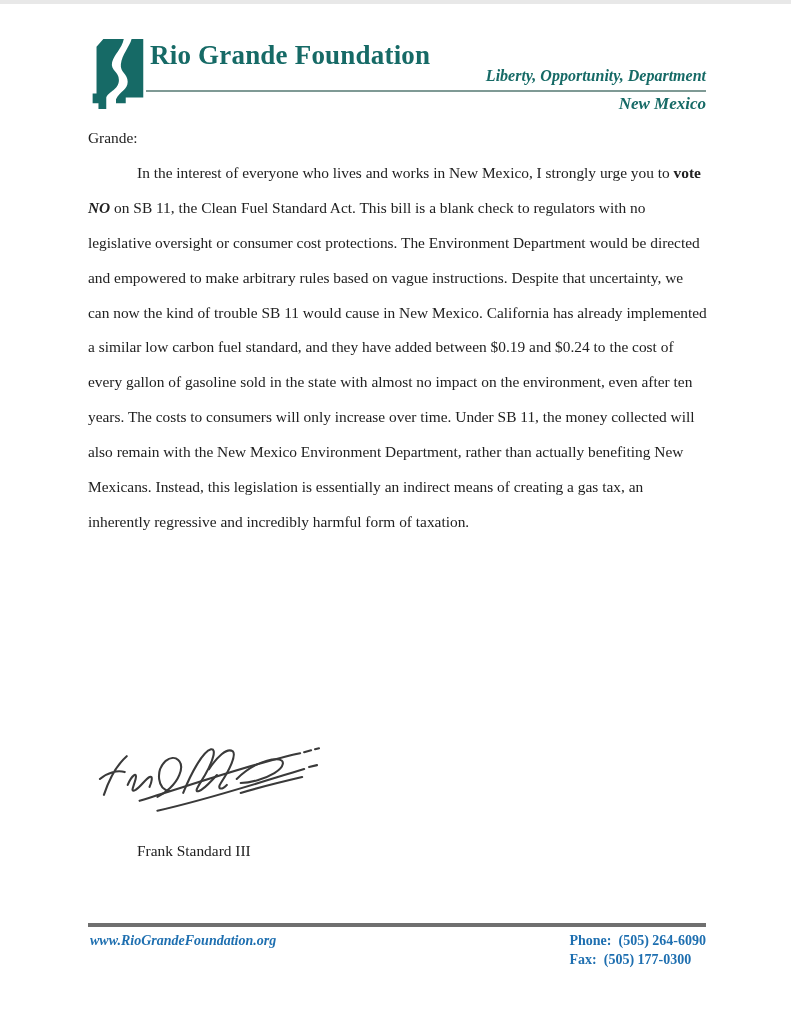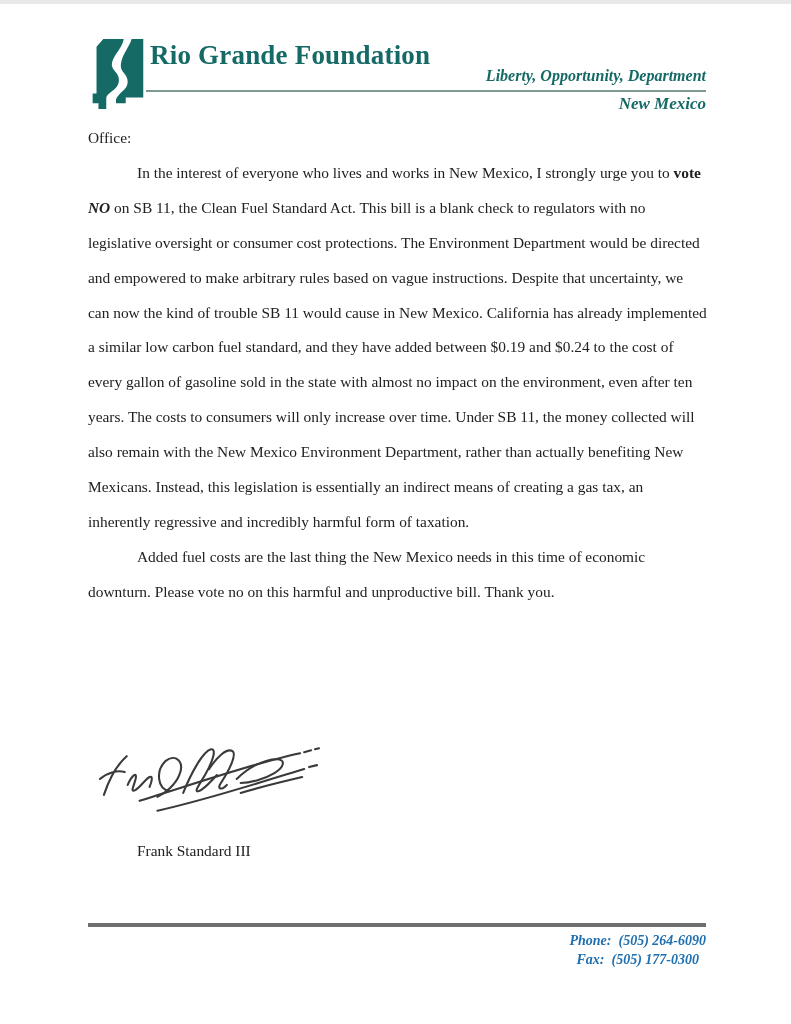--- a/index.html
+++ b/index.html
@@ -47,22 +47,22 @@
   .footer-rule{
     position:absolute;left:88px;top:919px;width:618px;height:4px;
     background:#6f6f6f;
   }
   .footer-left{
     position:absolute;left:90px;top:928px;
     font-size:14px;font-weight:bold;font-style:italic;color:#1e6fb0;
     line-height:18.5px;
   }
   .footer-right{
-    position:absolute;right:85px;top:928px;text-align:center;
-    font-size:14px;font-weight:bold;font-style:italic;color:#1e6fb0;
+    position:absolute;right:85px;top:928px;text-align:left;
+    font-size:14px;font-weight:bold;color:#1e6fb0;
     line-height:18.5px;
   }
   .footer-right .lbl{margin-right:7px;}
 </style>
 </head>
 <body>
 
 <div class="page">
 
   <div class="logo">
@@ -75,24 +75,23 @@
   </div>
 
   <h1 class="org-name">Rio Grande Foundation</h1>
 
   <div class="header-rule"></div>
 
   <p class="tagline">Liberty, Opportunity, Department</p>
   <p class="region">New Mexico</p>
 
   <div class="letter-body">
-    <p class="salutation">Office:</p>
+    <p class="salutation">Grande:</p>
     <div id="paragraphs">
         <p><span>In the interest of everyone who lives and works in New Mexico, I strongly urge you to </span><span style="font-weight: bold;">vote </span><span style="font-weight: bold; font-style: italic;">NO</span><span> on SB 11, the Clean Fuel Standard Act. This bill is a blank check to regulators with no legislative oversight or consumer cost protections. The Environment Department would be directed and empowered to make arbitrary rules based on vague instructions. Despite that uncertainty, we can now the kind of trouble SB 11 would cause in New Mexico. California has already implemented a similar low carbon fuel standard, and they have added between $0.19 and $0.24 to the cost of every gallon of gasoline sold in the state with almost no impact on the environment, even after ten years. The costs to consumers will only increase over time. Under SB 11, the money collected will also remain with the New Mexico Environment Department, rather than actually benefiting New Mexicans. Instead, this legislation is essentially an indirect means of creating a gas tax, an inherently regressive and incredibly harmful form of taxation.</span></p>
-        <p><span>Added fuel costs are the last thing the New Mexico needs in this time of economic downturn. Please vote no on this harmful and unproductive bill. Thank you.</span></p>
       </div>
   </div>
 
   <div class="signature">
     <svg width="228" height="92" viewBox="0 0 230 90" xmlns="http://www.w3.org/2000/svg" aria-hidden="true" fill="none" stroke="#3a3a3a" stroke-width="2.1" stroke-linecap="round">
 
       <path d="M12,60 C18,42 27,28 35,21 M8,44 C16,37 26,35 33,37"></path>
 
       <path d="M36,50 C40,40 46,36 44,44 C42,52 38,58 44,55 C50,51 54,44 58,42 C62,40 60,48 58,52"></path>
 
@@ -107,20 +106,21 @@
       <path d="M66,76 C120,64 180,44 214,34 M219,32 l8,-2"></path>
       <path d="M150,58 C170,52 195,46 212,42"></path>
     </svg>
   </div>
 
   <p class="signer-name">Frank Standard III</p>
 
   <div class="footer-rule"></div>
 
   <div class="footer-left">
+    <div>www.RioGrandeFoundation.org</div>
   </div>
 
   <div class="footer-right">
     <div>
       <span class="lbl">Phone:</span><span>(505) 264-6090</span>
     </div>
     <div>
       <span class="lbl">Fax:</span><span>(505) 177-0300</span>
     </div>
   </div>

